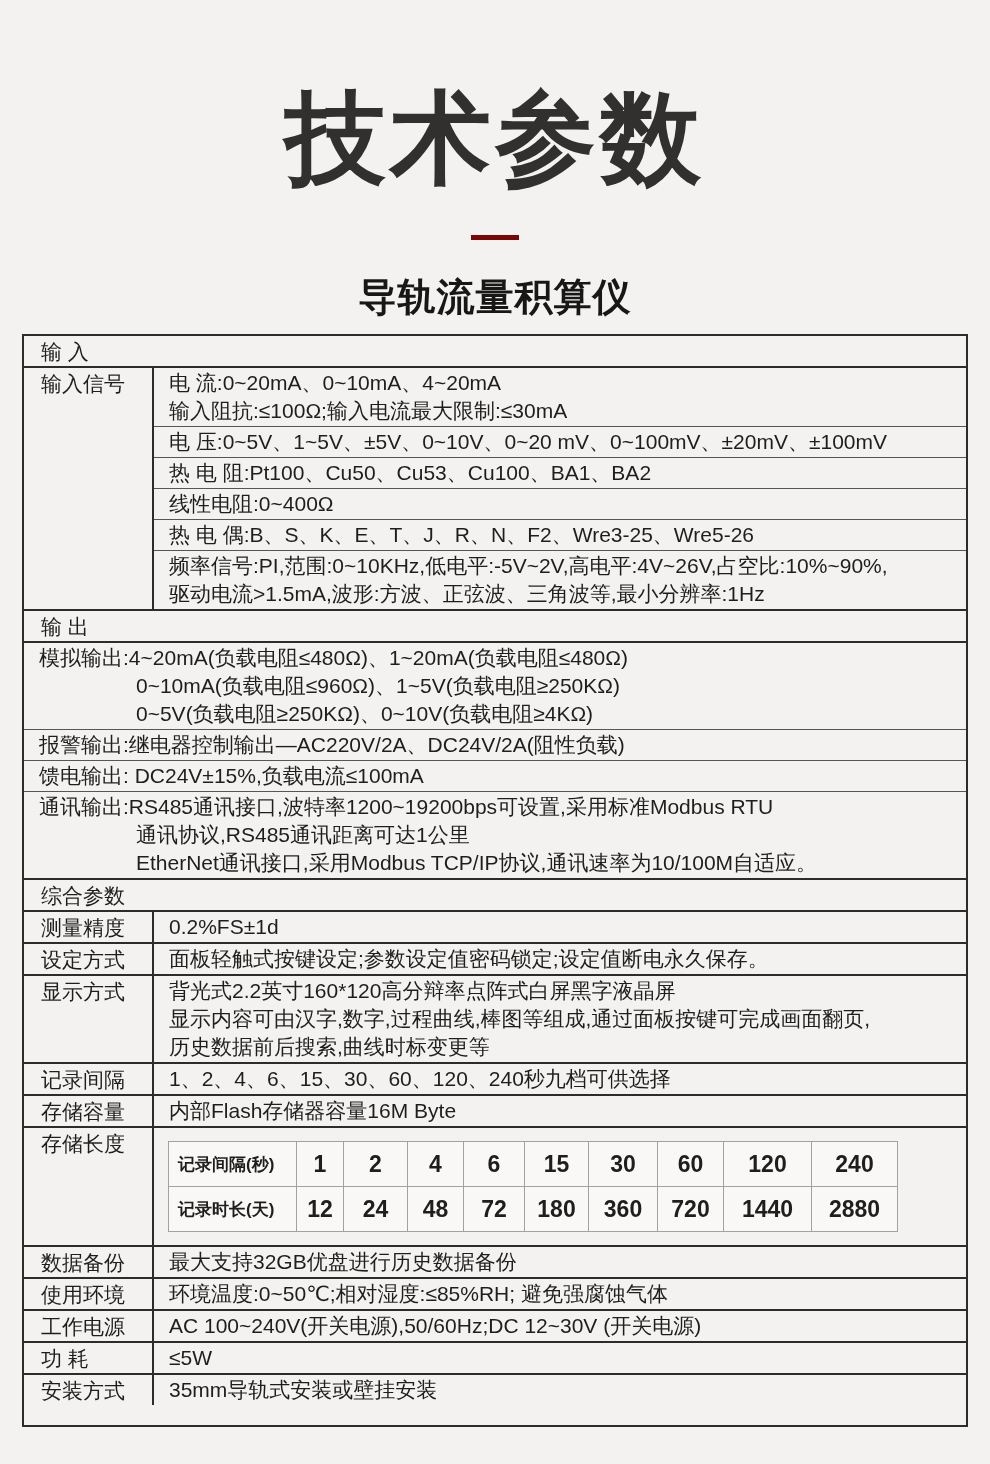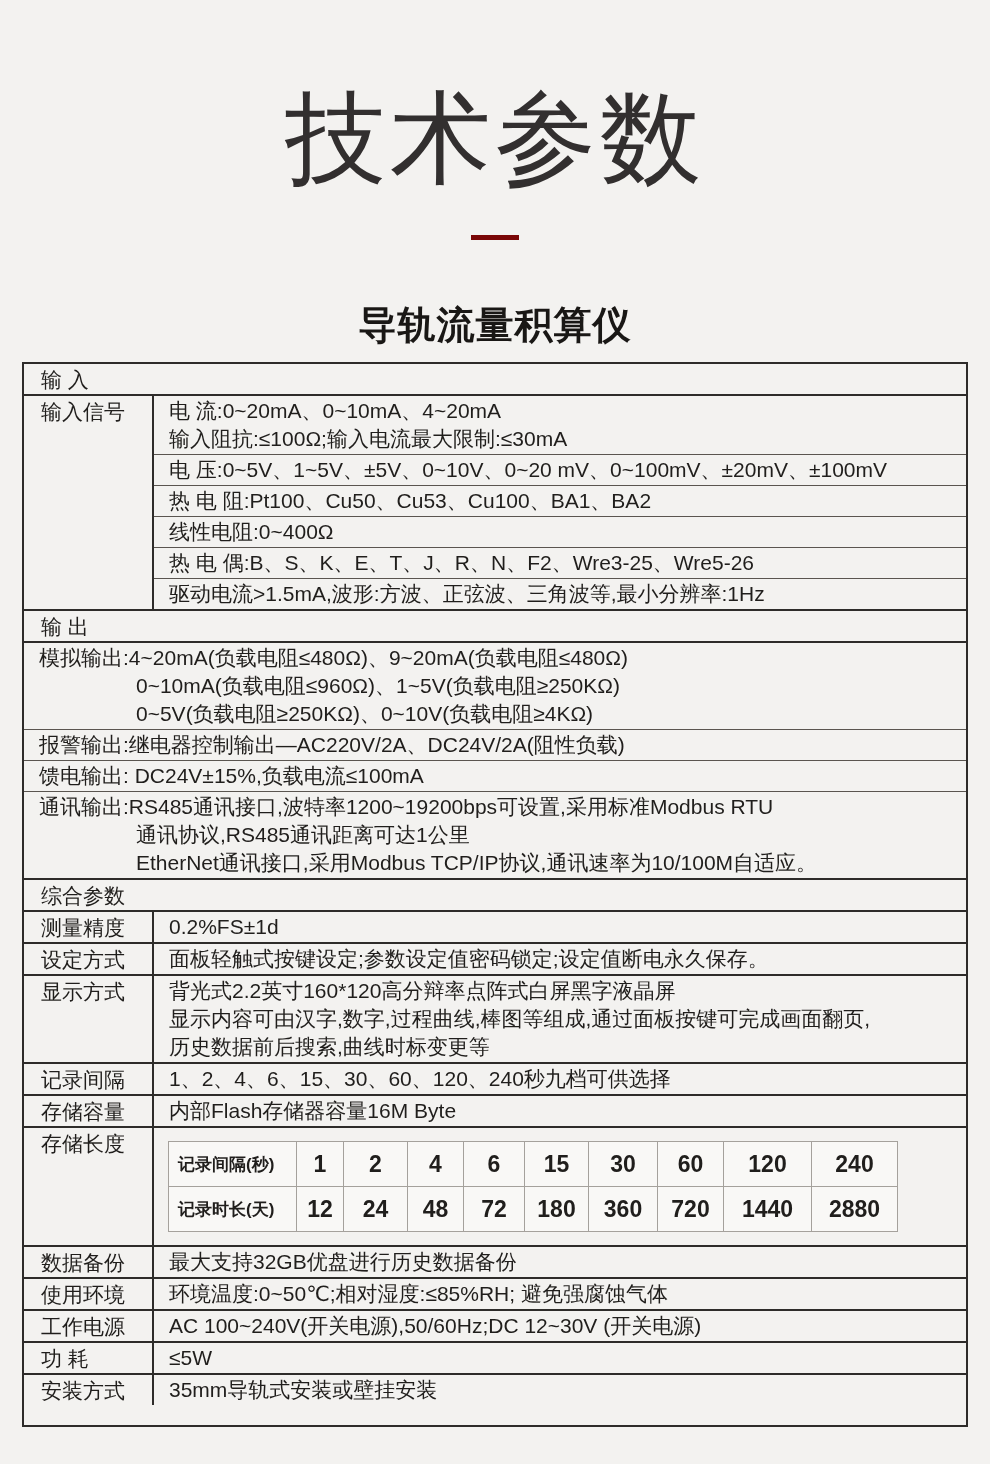--- a/index.html
+++ b/index.html
@@ -8,26 +8,26 @@
     --inner-border:#a5a19c; --inner-bg:#f9f8f6;
   }
   *{box-sizing:border-box; margin:0; padding:0;}
   html,body{width:990px;}
   body{
     height:1464px; background:var(--background); color:var(--text);
     font-family:"Liberation Sans","DejaVu Sans",sans-serif; overflow:hidden;
   }
   .page-header{padding-top:86px; text-align:center;}
   .page-title{
-    font-size:101px; line-height:1.04; font-weight:normal; color:var(--title);
+    font-size:101px; line-height:1.04; font-weight:bold; color:var(--title);
     letter-spacing:4px;
   }
   .title-dash{width:48px; height:5px; background:var(--accent); margin:44px auto 0;}
   .product-subtitle{
-    margin-top:64px; font-size:38px; line-height:42px; font-weight:bold;
+    margin-top:36px; font-size:38px; line-height:42px; font-weight:bold;
     color:#191715; letter-spacing:1px;
   }
   .spec-table{
     width:946px; margin:16px 0 0 22px;
     border:2px solid var(--border-strong); background:var(--background);
     font-size:21px;
   }
   .row{display:flex; border-top:2px solid var(--border-strong);}
   .row:first-child{border-top:none;}
   .sec-row{display:block; line-height:27px; padding:2px 0 1px 17px; border-top:2px solid var(--border-strong);}
@@ -82,31 +82,32 @@
       <div class="subrow">
         <div class="line">热 电 阻:Pt100、Cu50、Cu53、Cu100、BA1、BA2</div>
       </div>
       <div class="subrow">
         <div class="line">线性电阻:0~400Ω</div>
       </div>
       <div class="subrow">
         <div class="line">热 电 偶:B、S、K、E、T、J、R、N、F2、Wre3-25、Wre5-26</div>
       </div>
       <div class="subrow">
+        <div class="line">频率信号:PI,范围:0~10KHz,低电平:-5V~2V,高电平:4V~26V,占空比:10%~90%,</div>
         <div class="line">驱动电流&gt;1.5mA,波形:方波、正弦波、三角波等,最小分辨率:1Hz</div>
       </div>
     </div>
   </div>
 
   <div class="sec-row">输  出</div>
 
   <div class="row">
     <div class="content-cell">
       <div class="subrow">
-        <div class="line">模拟输出:4~20mA(负载电阻≤480Ω)、9~20mA(负载电阻≤480Ω)</div>
+        <div class="line">模拟输出:4~20mA(负载电阻≤480Ω)、1~20mA(负载电阻≤480Ω)</div>
         <div class="line indent">0~10mA(负载电阻≤960Ω)、1~5V(负载电阻≥250KΩ)</div>
         <div class="line indent">0~5V(负载电阻≥250KΩ)、0~10V(负载电阻≥4KΩ)</div>
       </div>
       <div class="subrow">
         <div class="line">报警输出:继电器控制输出—AC220V/2A、DC24V/2A(阻性负载)</div>
       </div>
       <div class="subrow">
         <div class="line">馈电输出: DC24V±15%,负载电流≤100mA</div>
       </div>
       <div class="subrow">

